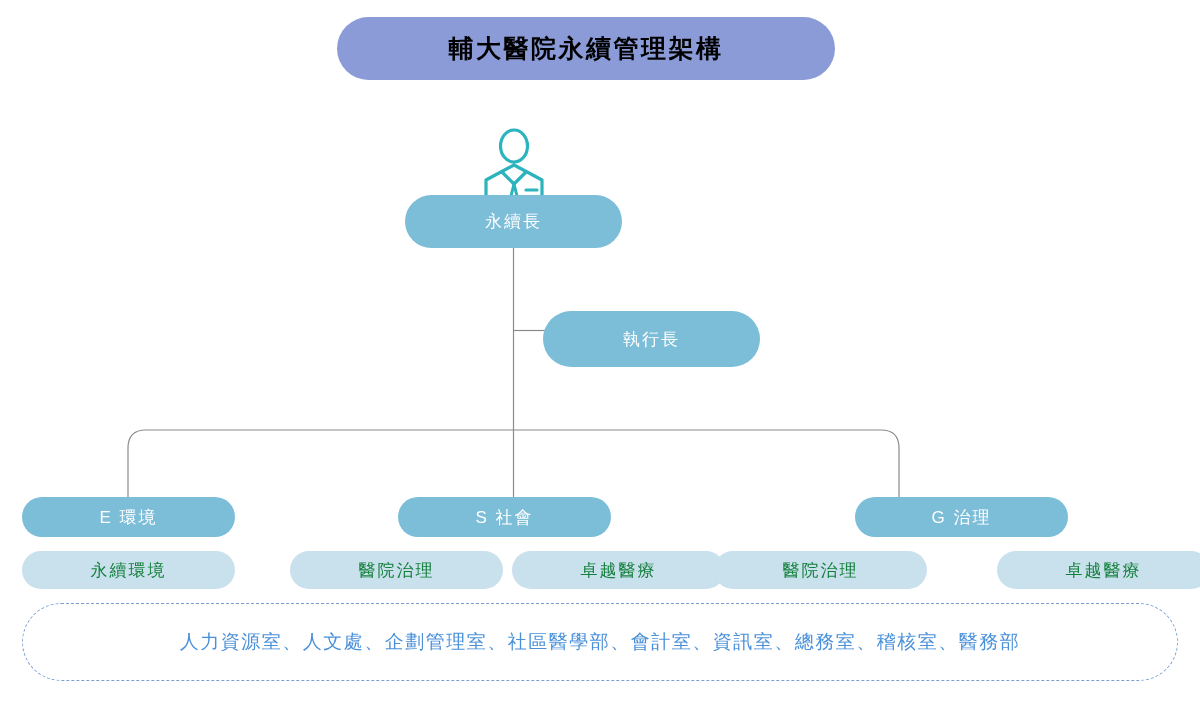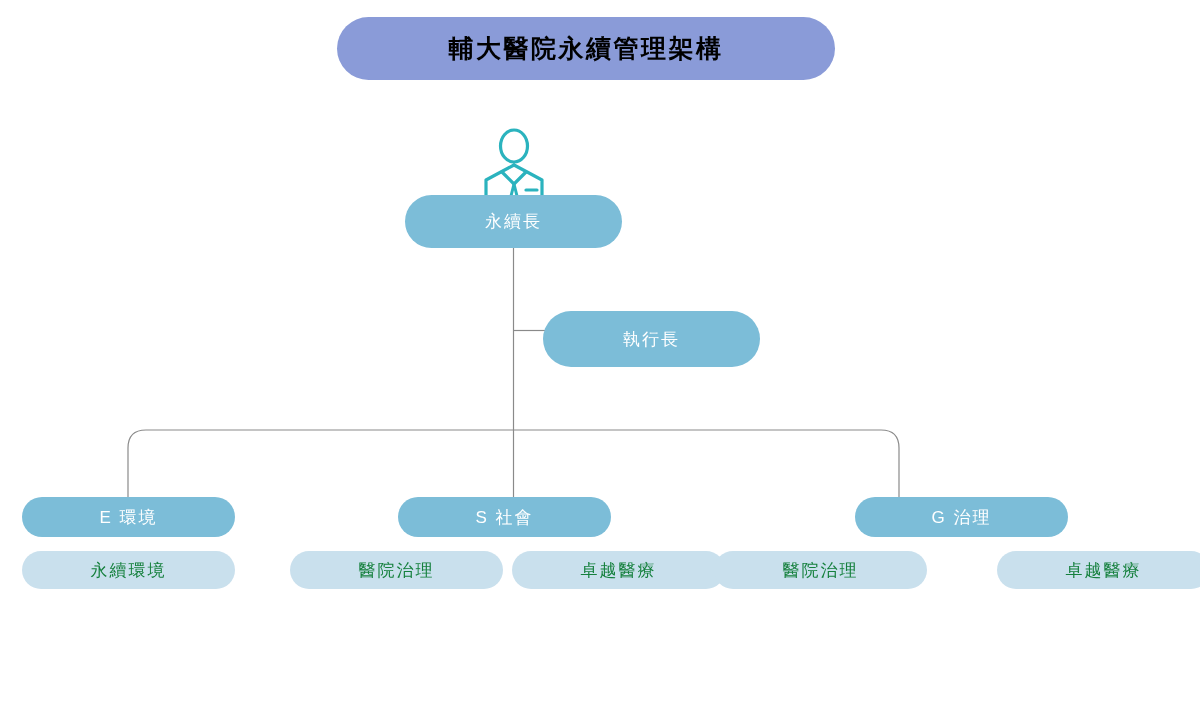--- a/index.html
+++ b/index.html
@@ -175,14 +175,17 @@
   <div class="pill sub-pill sub-1">永續環境</div>
 
   <div class="pill sub-pill sub-2">醫院治理</div>
 
   <div class="pill sub-pill sub-3">卓越醫療</div>
 
   <div class="pill sub-pill sub-4">醫院治理</div>
 
   <div class="pill sub-pill sub-5">卓越醫療</div>
 
+  <div class="dept-box">
+    <span class="dept-text">人力資源室、人文處、企劃管理室、社區醫學部、會計室、資訊室、總務室、稽核室、醫務部</span>
+  </div>
 
 </div>
 
 </body></html>

